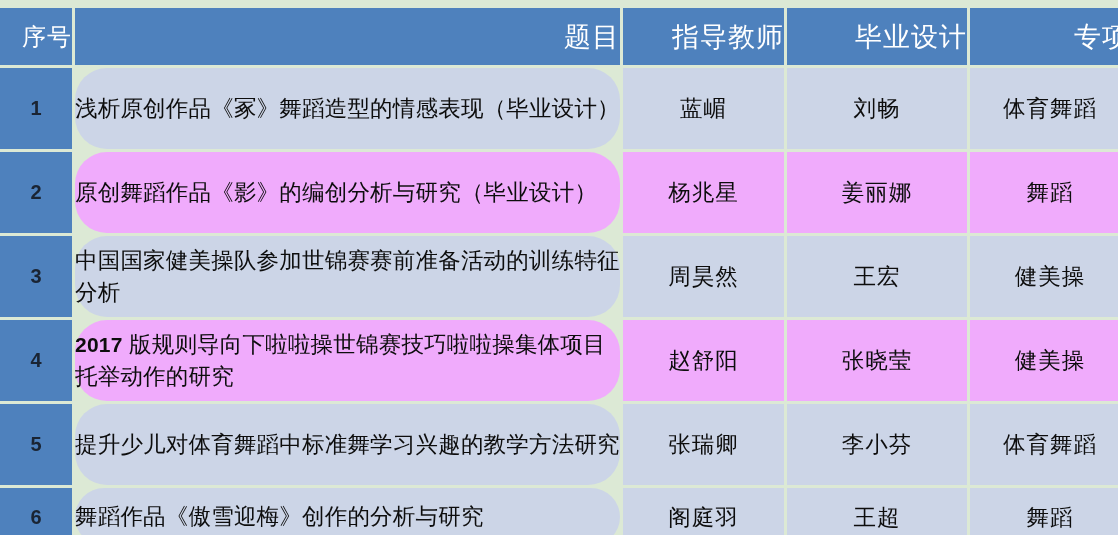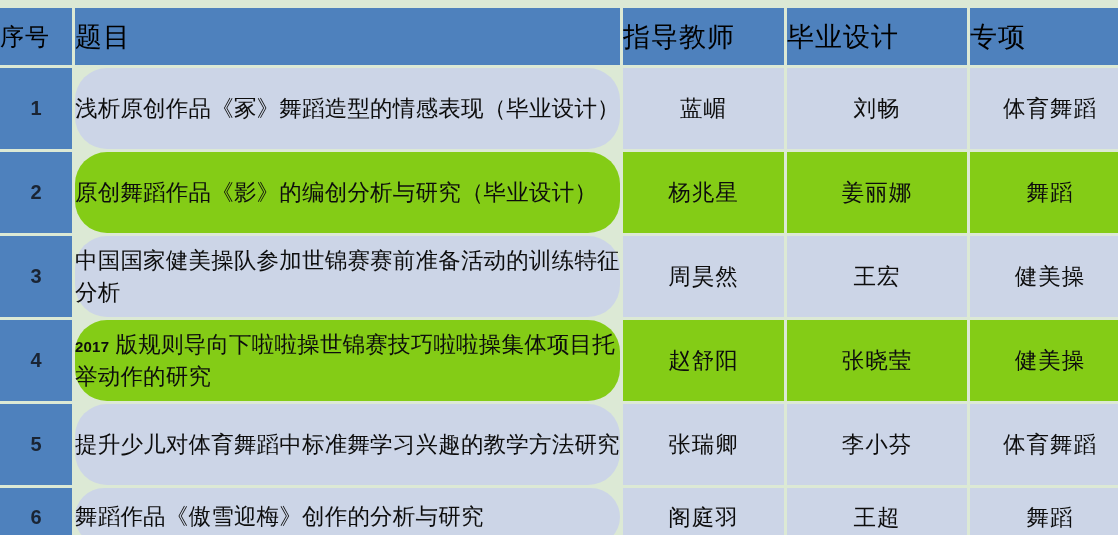--- a/index.html
+++ b/index.html
@@ -43,25 +43,25 @@
   
   col.c-seq   { width: 72px; }
   col.c-title { width: 545px; }
   col.c-stu   { width: 161px; }
   col.c-tea   { width: 180px; }
   col.c-spec  { width: 160px; }
 
   
   thead th {
     background: #4e81bd;
-    color: #000000;
+    color: #ffffff;
     font-family: "Liberation Serif", "DejaVu Serif", serif;
     font-size: 27px;
     font-weight: normal;
-    text-align: left;
+    text-align: right;
     height: 57px;
     letter-spacing: 1px;
   }
   thead th.h-seq { font-size: 24px; }
 
   
   td.seq {
     background: #4e81bd;
     color: #1a2433;
     font-size: 20px;
@@ -83,29 +83,29 @@
   td.center {
     font-size: 22.5px;
     color: #0d0d0d;
     text-align: center;
     letter-spacing: 1px;
   }
 
   tr.shade-dark td.title,
   tr.shade-dark td.center { background: #ccd5e7; }
   tr.shade-light td.title,
-  tr.shade-light td.center { background: #84cc16; }
+  tr.shade-light td.center { background: #f0abfc; }
 
   tr.r-tall td { height: 81px; }
   tr.r-short td { height: 58px; }
 
   td.title .num {
     font-weight: bold;
     font-family: "Liberation Sans", "DejaVu Sans", sans-serif;
-    font-size: 15px;
+    font-size: 21px;
   }
 </style>
 </head>
 <body>
 
 <div class="table-wrap">
   <table class="grid">
     <colgroup>
       <col class="c-seq">
       <col class="c-title">

